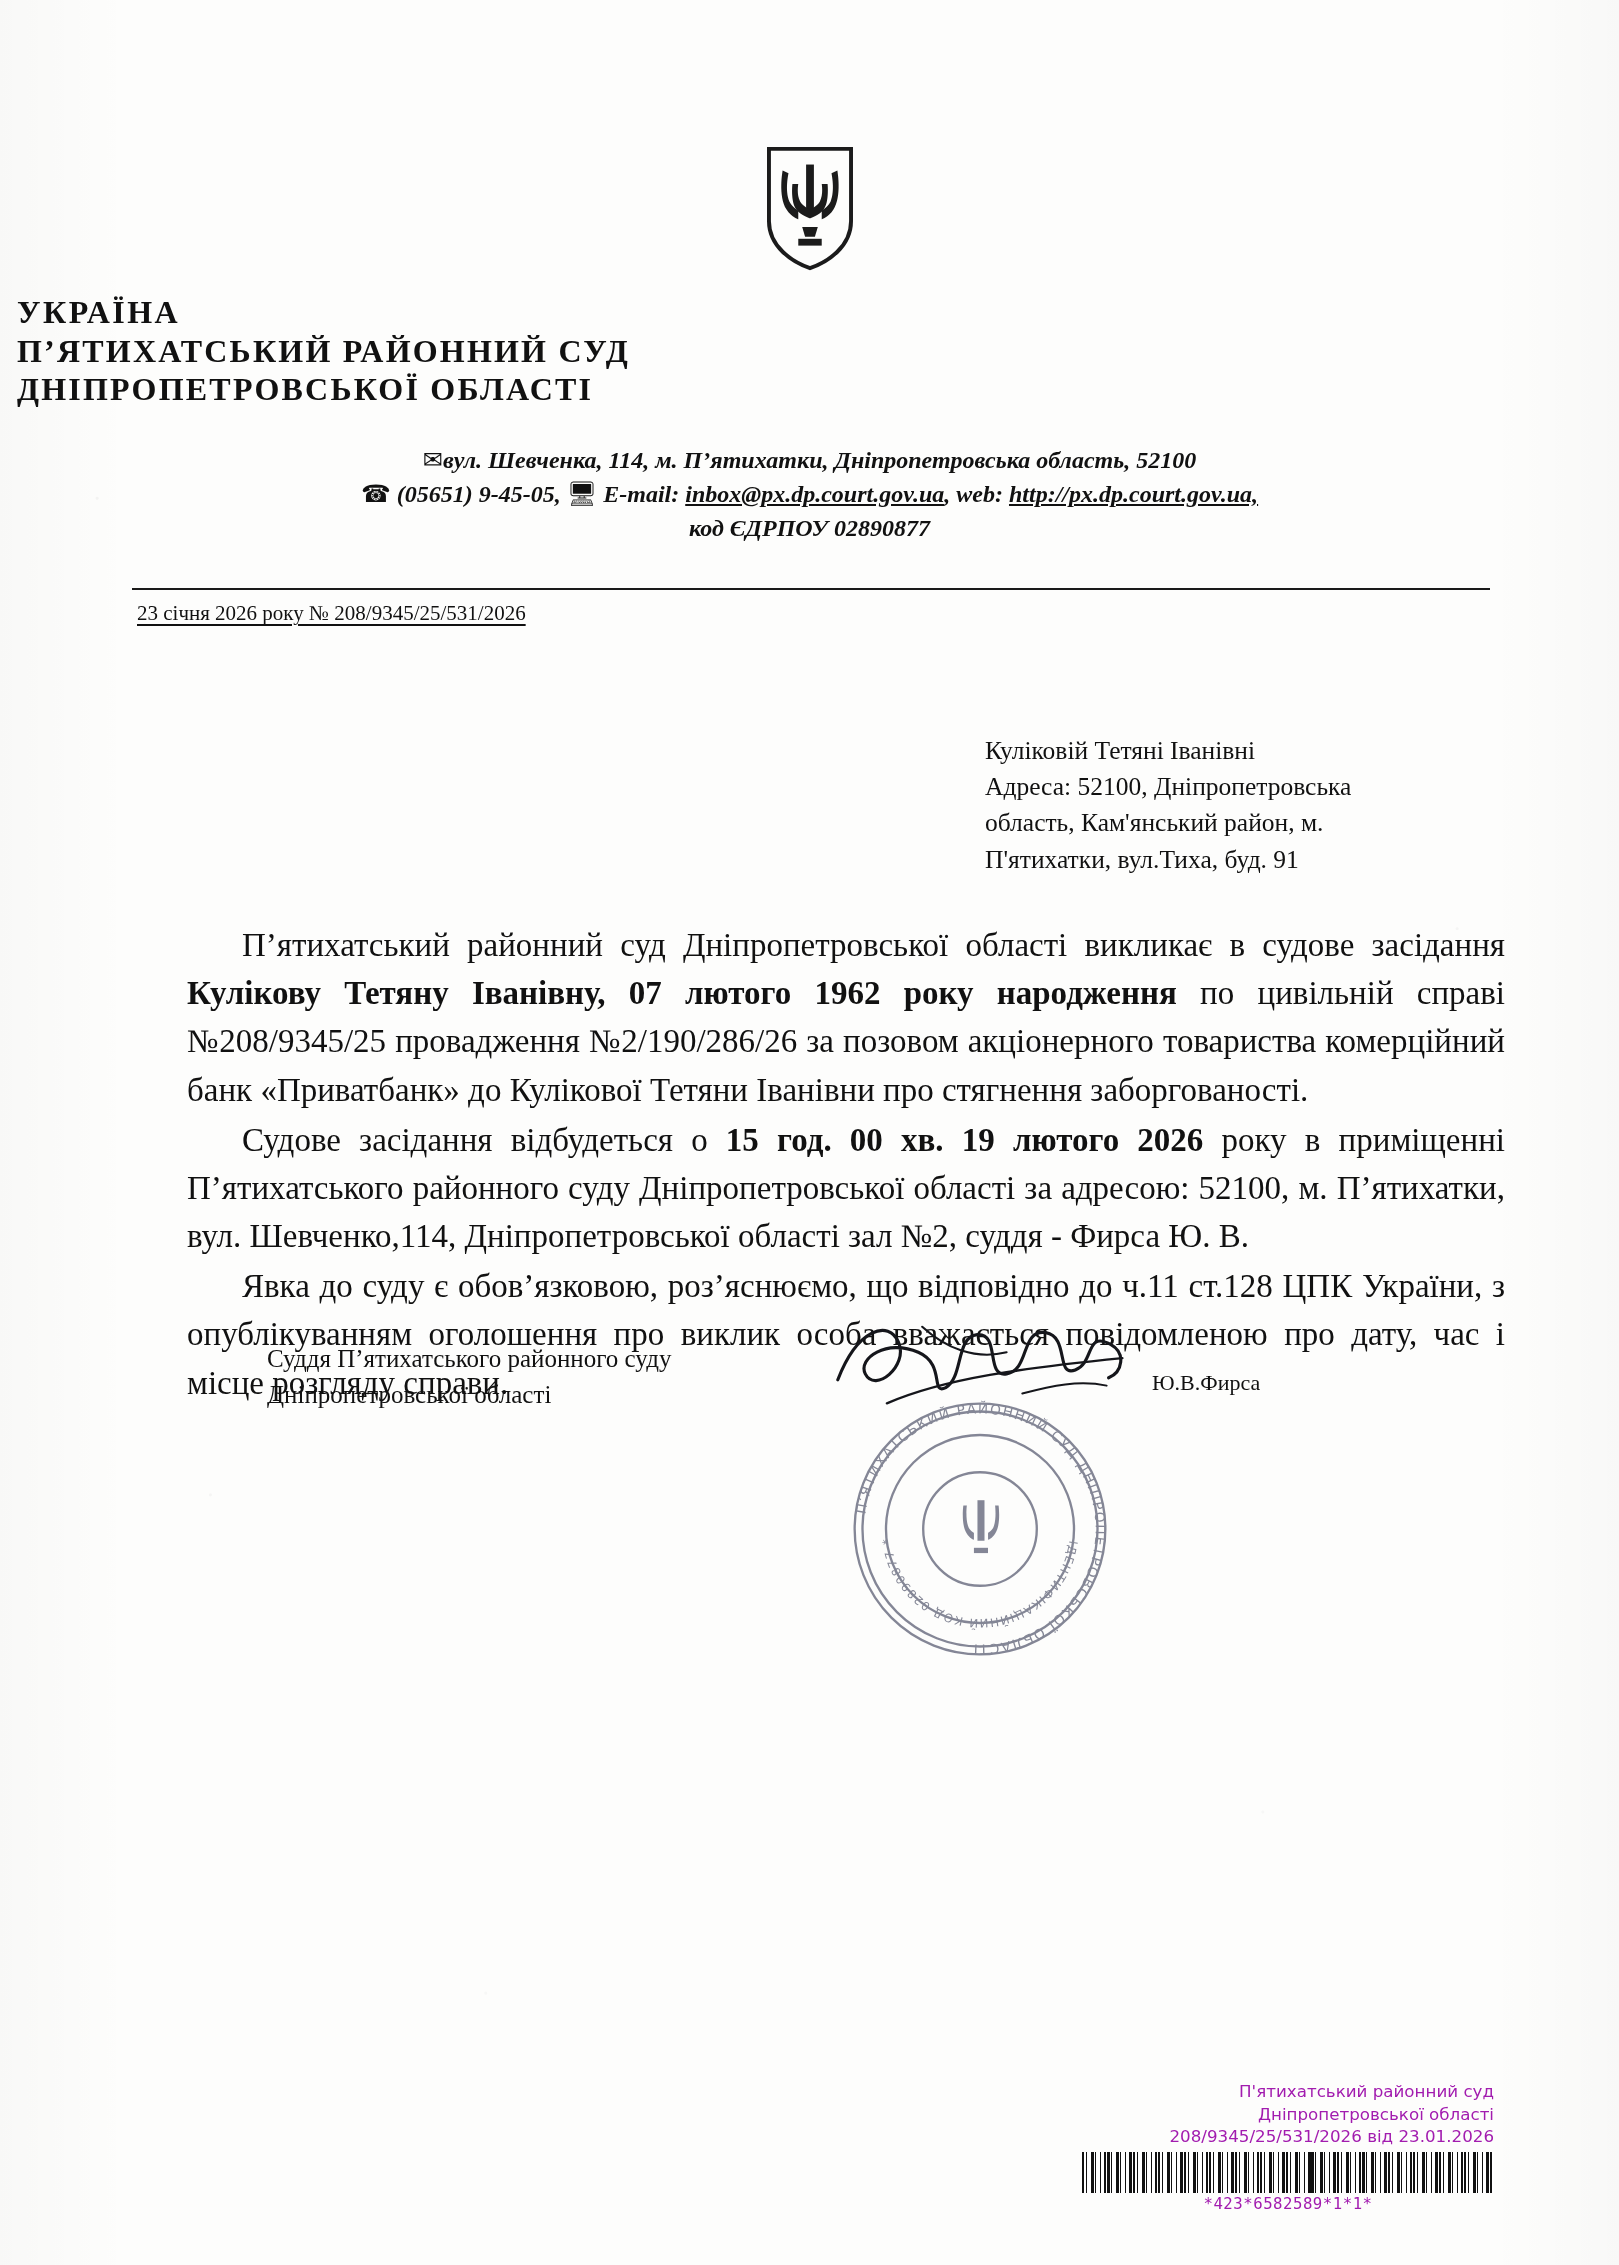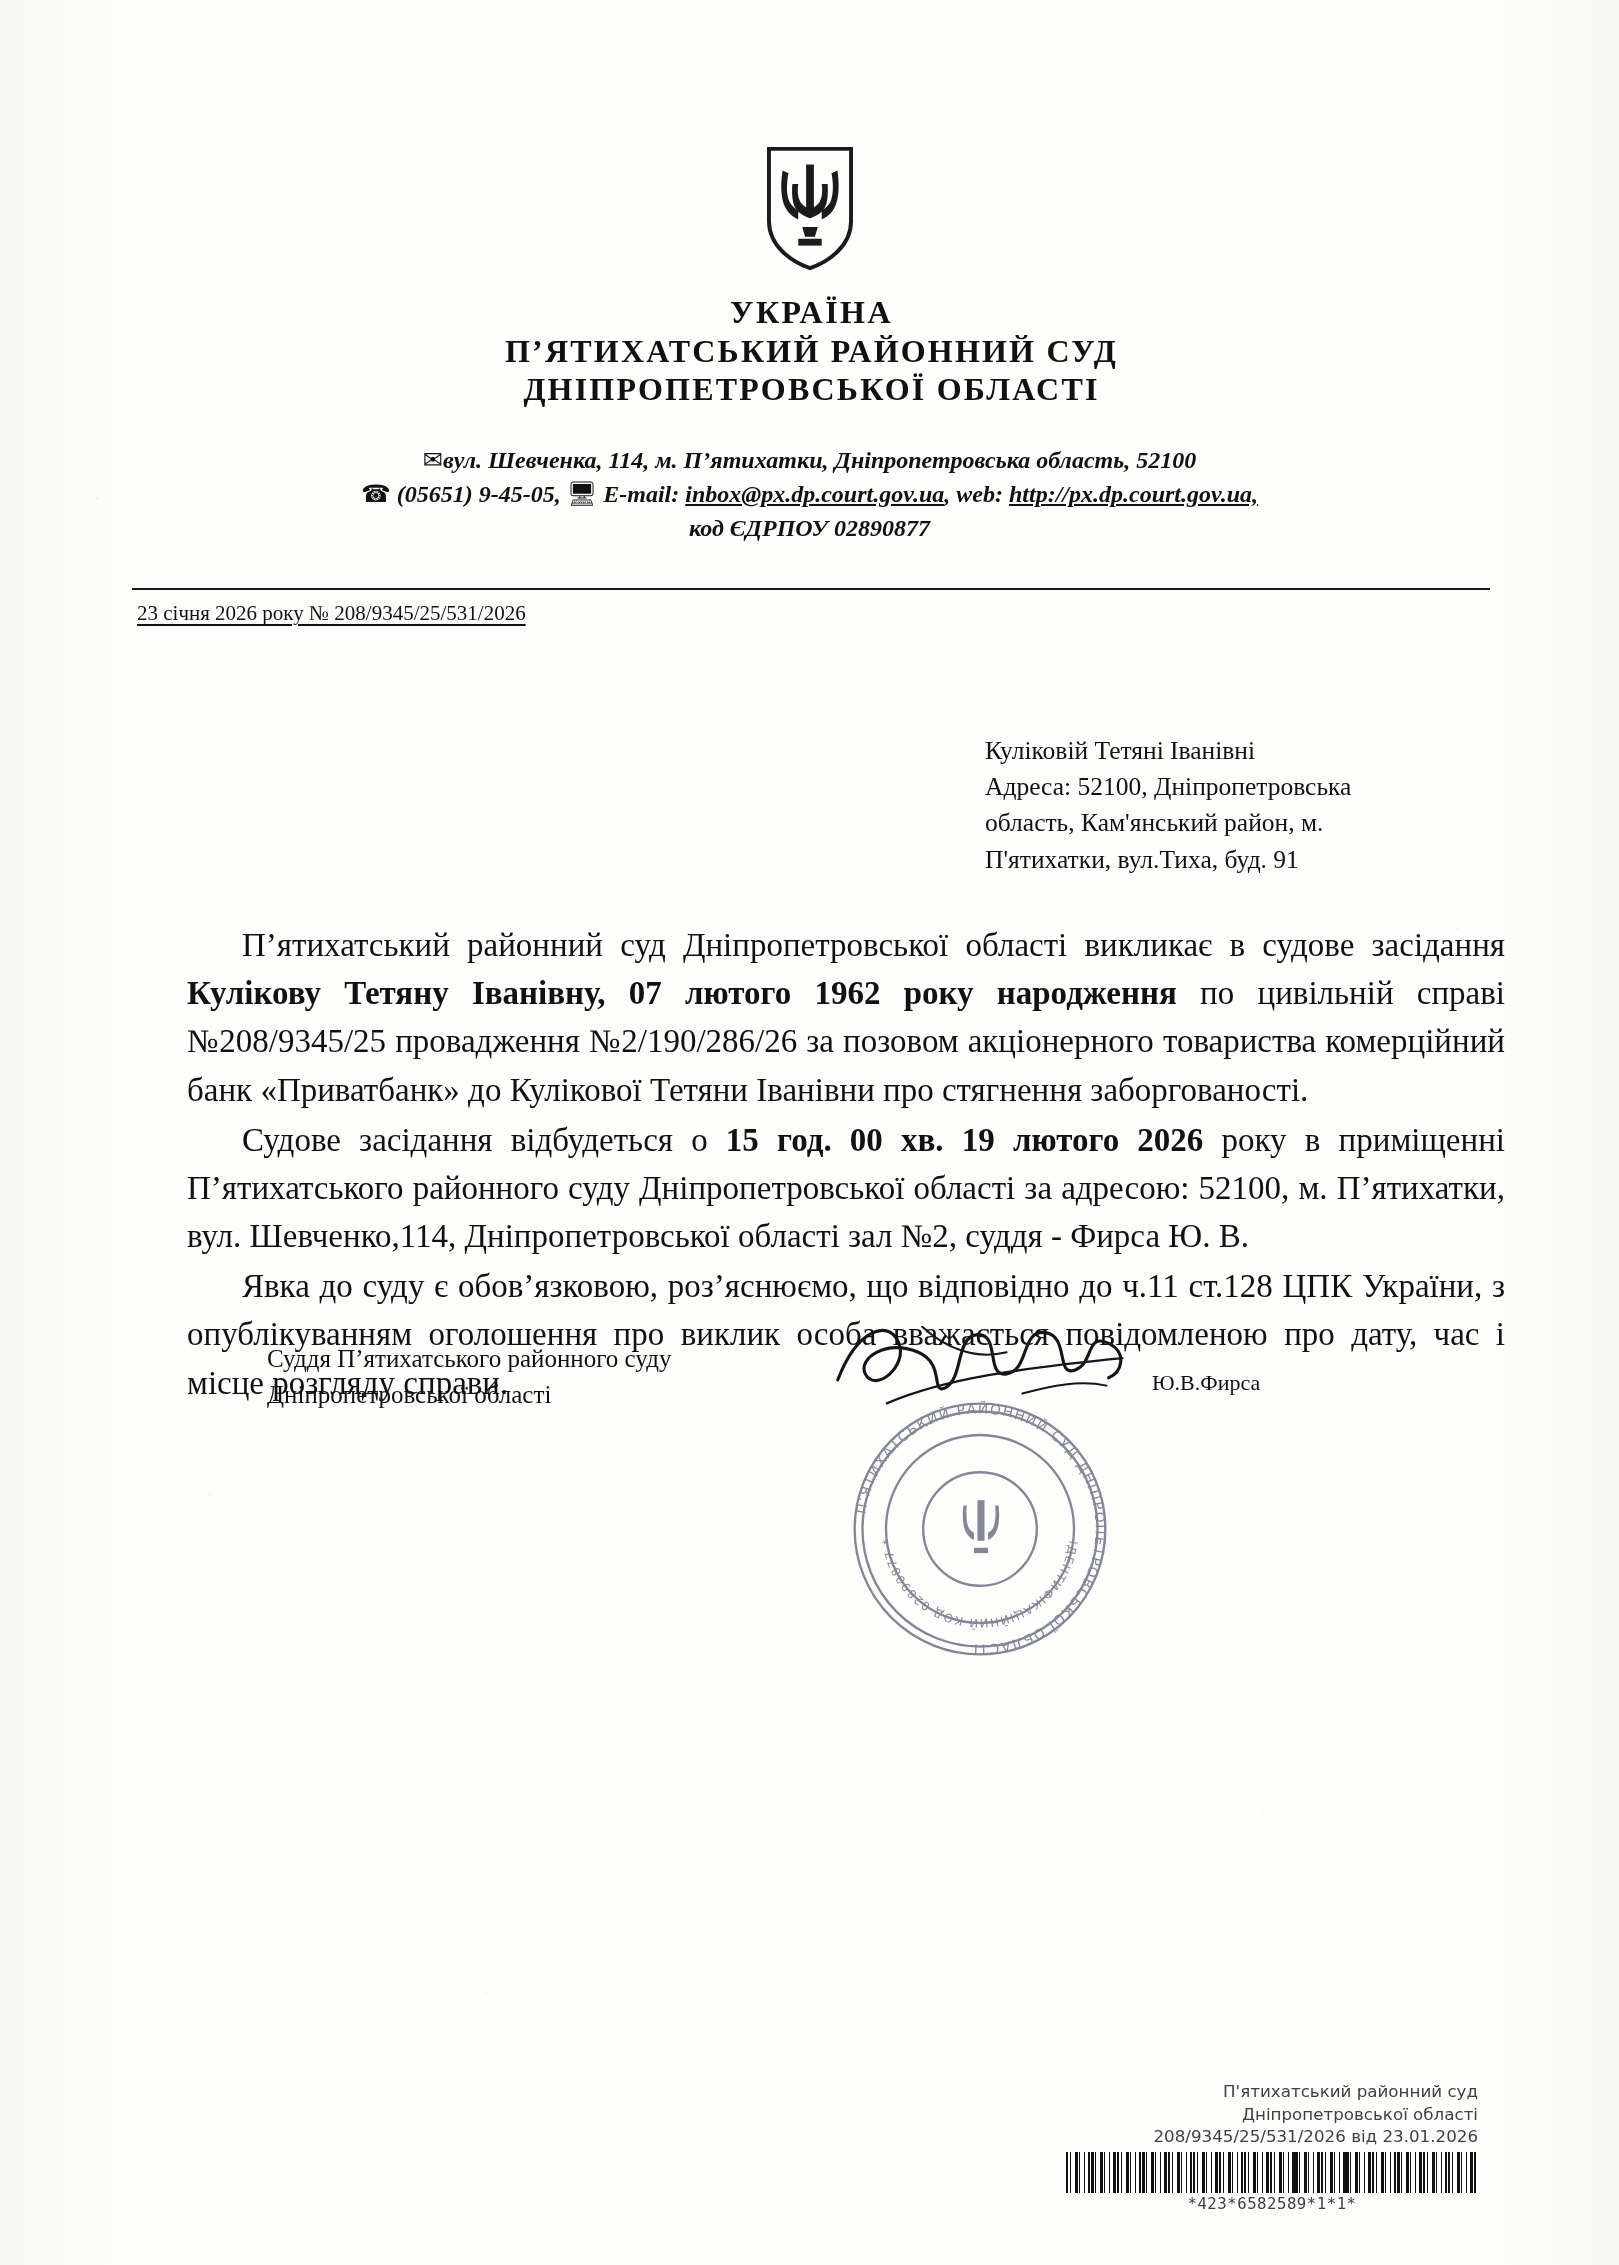--- a/index.html
+++ b/index.html
@@ -41,23 +41,22 @@
     top: 145px;
     left: 0;
     right: 0;
     text-align: center;
   }
   .emblem svg { display: inline-block; }
 
   .head {
     position: absolute;
     top: 294px;
-    left: 4px;
+    left: 17px;
     right: 0;
-    text-align: center;
   }
   .head .country {
     font-size: 32px;
     font-weight: bold;
     letter-spacing: 2.5px;
     line-height: 1.18;
   }
   .head .court1, .head .court2 {
     font-size: 32px;
     font-weight: bold;
@@ -146,25 +145,25 @@
     position: absolute;
     top: 1387px;
     left: 838px;
     pointer-events: none;
     opacity: 0.62;
   }
 
   .footer {
     position: absolute;
     bottom: 51px;
-    right: 141px;
+    right: 125px;
     text-align: right;
     font-family: "DejaVu Sans", sans-serif;
     font-size: 16.7px;
-    color: #404040;
+    color: #a21caf;
     line-height: 1.35;
   }
   .footer .fline { display: block; }
   .barcode {
     margin-top: 3.9px;
     height: 41px;
     width: 412px;
     margin-left: auto;
     background-image: repeating-linear-gradient(90deg,
       #111 0 2px, #fff 2px 3.9px, #111 3.9px 4.9px, #fff 4.9px 8.8px,

